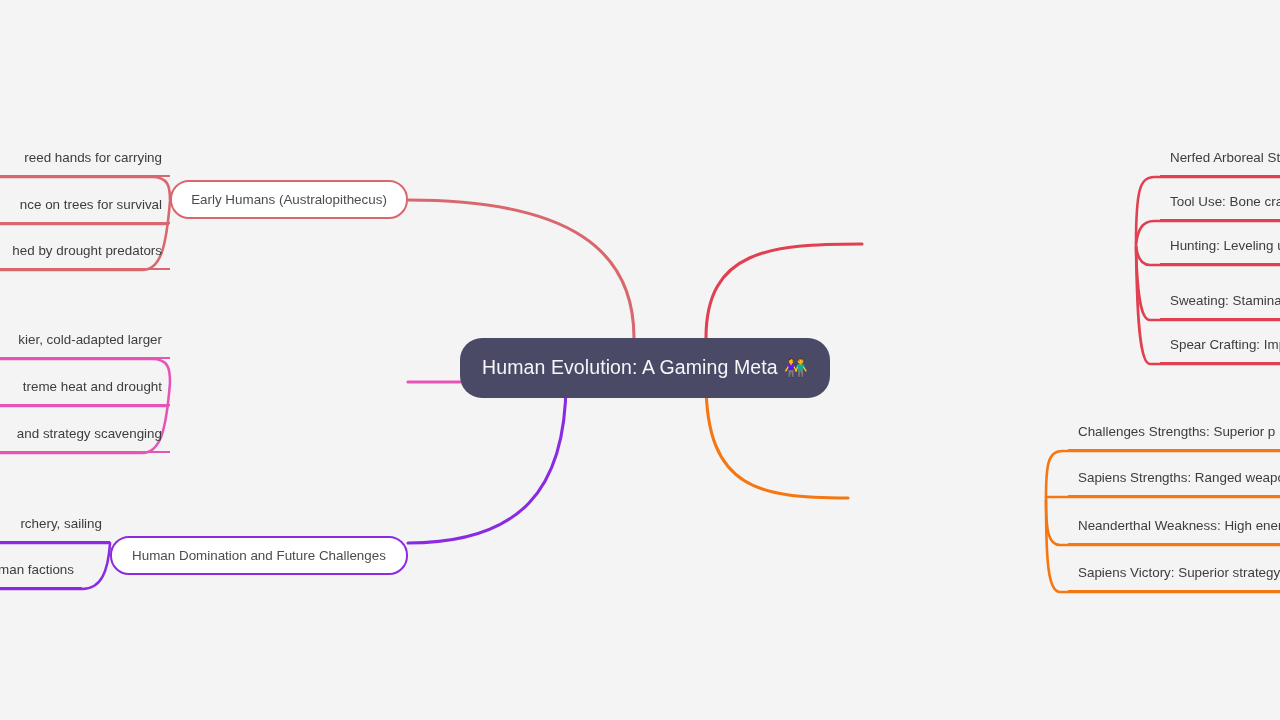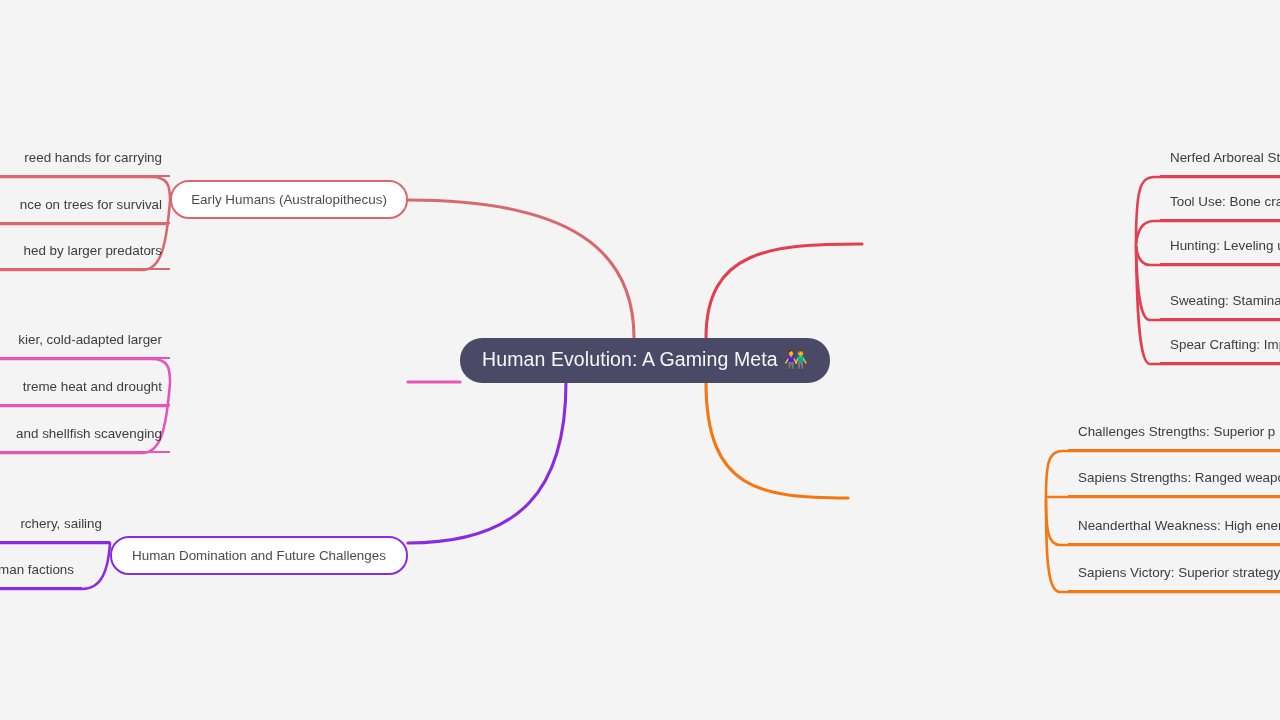--- a/index.html
+++ b/index.html
@@ -18,21 +18,21 @@
 
   
   .root{
     background:#4a4a67;
     color:#f6f6f8;
     border-radius:22px;
     font-size:19.5px;
     letter-spacing:.1px;
     padding:11px 22px 13px 22px;
     display:flex;align-items:center;
-    height:45px;
+    height:60px;
   }
   .root .emoji{font-size:19px;margin-left:7px;line-height:1;}
 
   
   .branch{
     background:#ffffff;
     border:2.4px solid #000;
     border-radius:19px;
     color:#4c4c4c;
     font-size:13.4px;
@@ -105,31 +105,31 @@
 
 
 
   <div class="node leaf lt" id="l0-0" style="left: -10px; top: 139px; width: 180px; border-bottom-color: rgb(217, 104, 110);">
     <span>reed hands for carrying</span>
   </div>
   <div class="node leaf lt" id="l0-1" style="left: -10px; top: 186px; width: 180px; border-bottom-color: rgb(217, 104, 110);">
     <span>nce on trees for survival</span>
   </div>
   <div class="node leaf lt" id="l0-2" style="left: -10px; top: 232px; width: 180px; border-bottom-color: rgb(217, 104, 110);">
-    <span>hed by larger predators</span>
+    <span>hed by drought predators</span>
   </div>
 
   <div class="node leaf lt" id="l1-0" style="left: -10px; top: 321px; width: 180px; border-bottom-color: rgb(229, 85, 184);">
     <span>kier, cold-adapted larger</span>
   </div>
   <div class="node leaf lt" id="l1-1" style="left: -10px; top: 368px; width: 180px; border-bottom-color: rgb(229, 85, 184);">
     <span>treme heat and drought</span>
   </div>
   <div class="node leaf lt" id="l1-2" style="left: -10px; top: 415px; width: 180px; border-bottom-color: rgb(229, 85, 184);">
-    <span>and shellfish scavenging</span>
+    <span>and strategy scavenging</span>
   </div>
 
   <div class="node leaf lt" id="l2-0" style="left: -10px; top: 505px; width: 120px; border-bottom-color: rgb(138, 43, 226);">
     <span>rchery, sailing</span>
   </div>
   <div class="node leaf lt" id="l2-1" style="left: -10px; top: 551px; width: 92px; border-bottom-color: rgb(138, 43, 226);">
     <span>uman factions</span>
   </div>
 
   <div class="node leaf" id="l3-0" style="left: 1160px; top: 139px; width: 130px; border-bottom-color: rgb(224, 64, 80);">

